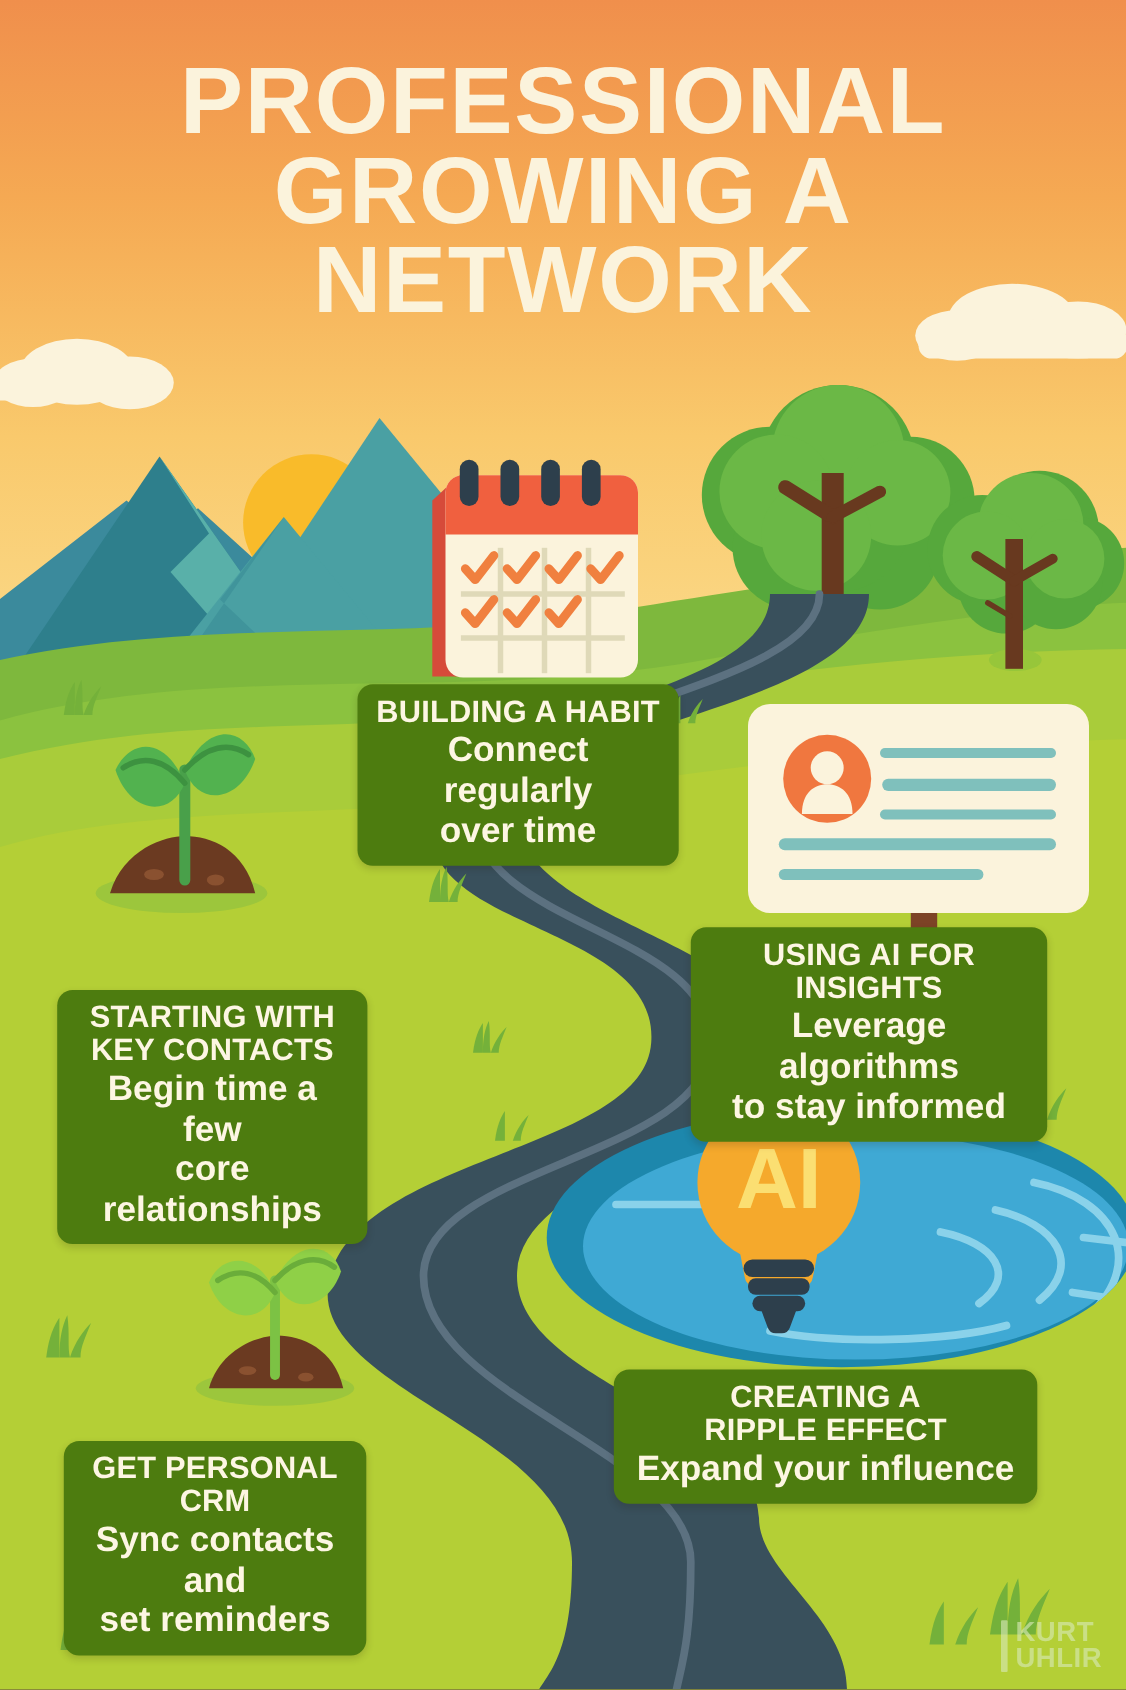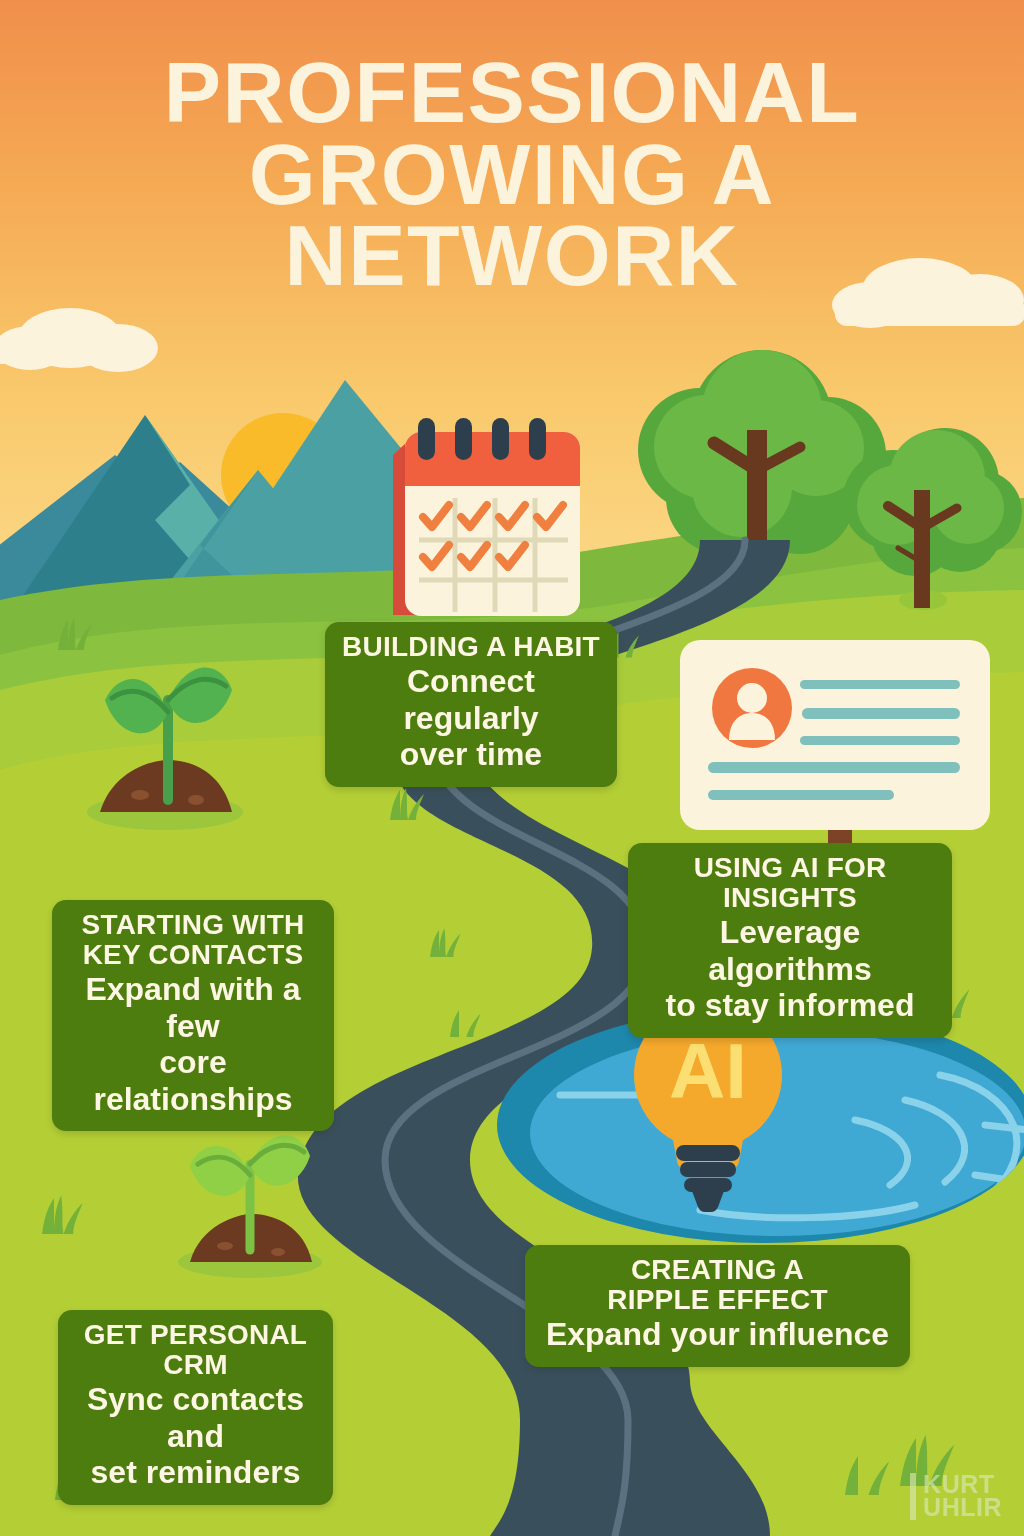--- a/index.html
+++ b/index.html
@@ -66,21 +66,21 @@
     font-weight: bold;
     font-size: 32px;
     line-height: 1.14;
     color: #fdf6e3;
     white-space: pre-line;
     margin-top: 1px;
   }
   #card-habit   { left: 325px; top: 622px;  width: 292px; }
   #card-start   { left: 52px;  top: 900px;  width: 282px; }
   #card-ai      { left: 628px; top: 843px;  width: 324px; }
-  #card-ripple  { left: 525px; top: 1245px; width: 385px; }
+  #card-ripple  { left: 558px; top: 1245px; width: 385px; }
   #card-crm     { left: 58px;  top: 1310px; width: 275px; }
 
   
   .watermark {
     position: absolute;
     right: 22px;
     bottom: 16px;
     z-index: 40;
     display: flex;
     align-items: stretch;
@@ -378,21 +378,21 @@
 
   <div class="card" id="card-habit">
     <span class="card-title">BUILDING A HABIT</span>
     <span class="card-sub">Connect regularly
 over time</span>
   </div>
 
   <div class="card" id="card-start">
     <span class="card-title">STARTING WITH
 KEY CONTACTS</span>
-    <span class="card-sub">Expand with a few
+    <span class="card-sub">Begin time a few
 core relationships</span>
   </div>
 
   <div class="card" id="card-ai">
     <span class="card-title">USING AI FOR INSIGHTS</span>
     <span class="card-sub">Leverage algorithms
 to stay informed</span>
   </div>
 
   <div class="card" id="card-ripple">

